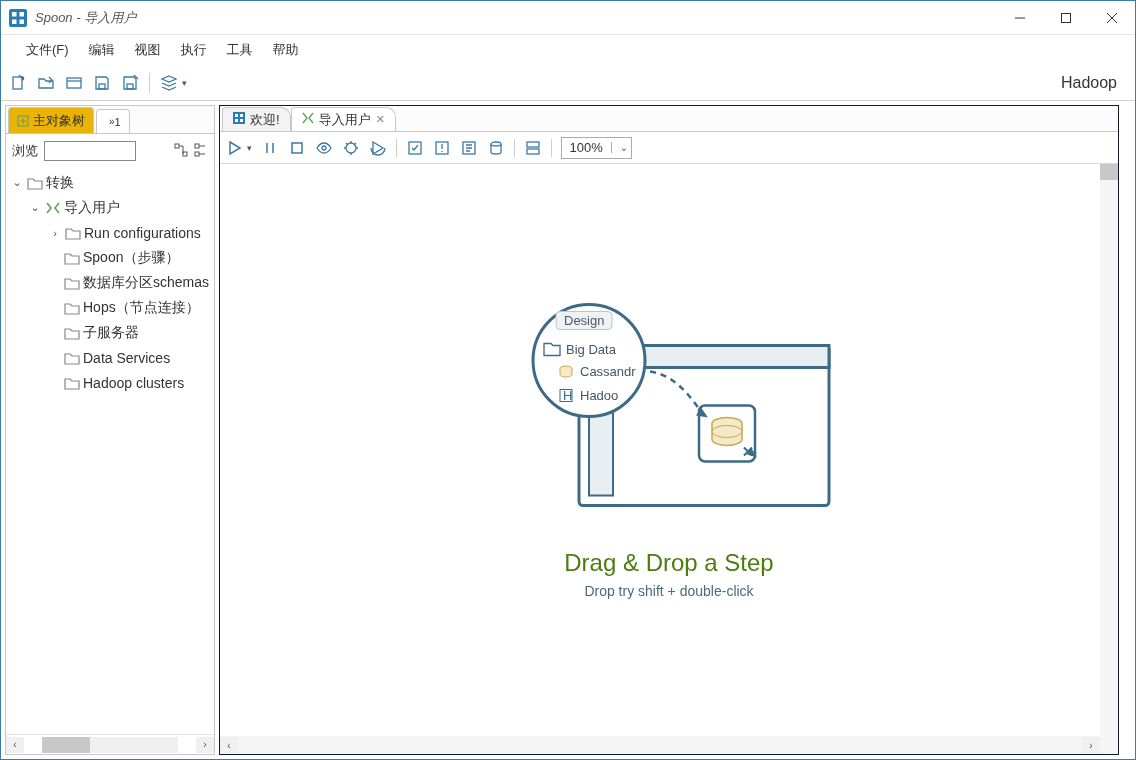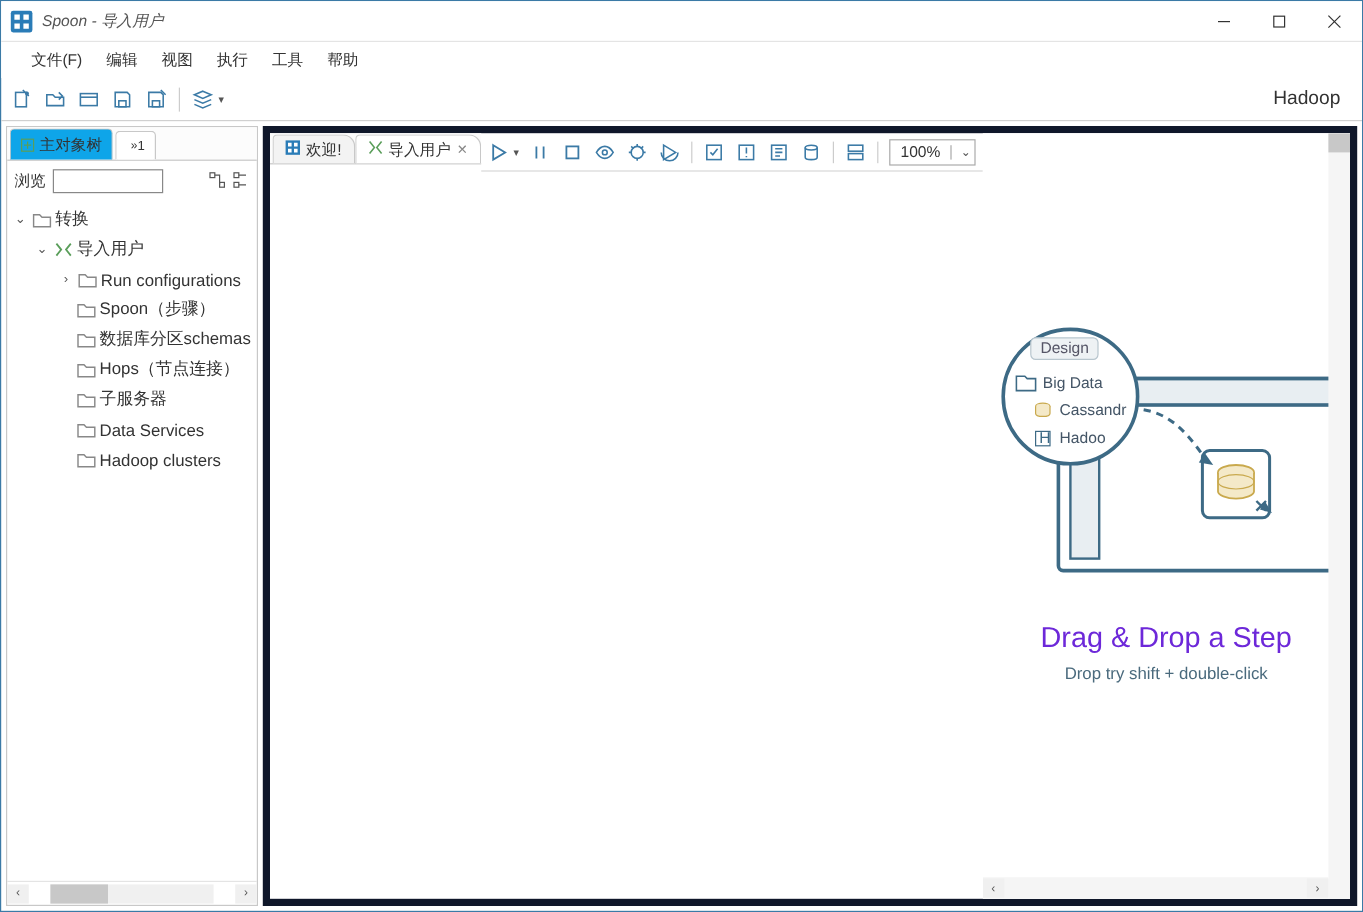--- a/index.html
+++ b/index.html
@@ -15,52 +15,52 @@
 .menubar .menuitem{padding:4px 8px;color:#333;}
 .toolbar{height:36px;display:flex;align-items:center;padding:0 8px;border-bottom:1px solid #d0d0d0;gap:10px;}
 .toolbar .spacer{flex:1;}
 .toolbar .connect{color:#333;font-size:16px;padding:4px 10px;}
 .tbicon{width:18px;height:18px;display:flex;align-items:center;justify-content:center;}
 .tbicon svg{width:16px;height:16px;stroke:#3b7aa6;}
 .sep{width:1px;height:20px;background:#ccc;}
 .body{flex:1;display:flex;min-height:0;}
 .sidebar{width:210px;border:1px solid #c8c8c8;margin:4px 0 4px 4px;display:flex;flex-direction:column;min-height:0;}
 .sidetabs{height:28px;display:flex;align-items:flex-end;border-bottom:1px solid #c8c8c8;background:#fcfcfc;padding-left:2px;gap:2px;}
-.sidetab{display:flex;align-items:center;gap:4px;height:26px;padding:0 8px;border:1px solid #c8c8c8;border-bottom:none;border-top-left-radius:4px;border-top-right-radius:4px;background:#0ea5e9;font-size:12px;}
+.sidetab{display:flex;align-items:center;gap:4px;height:26px;padding:0 8px;border:1px solid #c8c8c8;border-bottom:none;border-top-left-radius:4px;border-top-right-radius:4px;background:#eab308;font-size:12px;}
 .sidetab .grnicon{width:12px;height:12px;display:flex;}
 .sidetoolbar{height:34px;display:flex;align-items:center;padding:0 6px;gap:6px;}
 .sidetoolbar input{width:92px;height:20px;border:1px solid #888;padding:0 3px;font-size:12px;}
 .sidetoolbar .rightbits{margin-left:auto;display:flex;gap:6px;}
 .tree{flex:1;overflow:hidden;padding-top:2px;}
 .treerow{display:flex;align-items:center;height:25px;padding-left:4px;gap:3px;white-space:nowrap;}
 .treerow.sel{background:#e8e8e8;}
 .twisty{width:14px;text-align:center;color:#555;font-size:11px;}
 .foldicon{width:16px;height:14px;}
 .treelabel{font-size:14px;}
 .sidebottom{height:20px;display:flex;align-items:center;border-top:1px solid #e4e4e4;}
 .sbtrack{flex:1;height:16px;background:#f0f0f0;position:relative;margin:0 18px;}
 .sbthumb{position:absolute;left:0;top:0;width:48px;height:16px;background:#c8c8c8;}
 .sbarrow{width:18px;height:16px;background:#f0f0f0;display:flex;align-items:center;justify-content:center;color:#555;font-size:10px;}
-.main{flex:1;margin:4px 4px 4px 4px;border:6px solid #0f172a;display:flex;flex-direction:row;min-height:0;}
+.main{flex:1;margin:4px 16px 4px 4px;border:1px solid #0f172a;display:flex;flex-direction:column;min-height:0;}
 .maintabs{height:26px;display:flex;align-items:flex-end;border-bottom:1px solid #c8c8c8;background:#fcfcfc;padding-left:2px;gap:0;}
 .mtab{display:flex;align-items:center;gap:5px;height:24px;padding:0 10px;border:1px solid #c8c8c8;border-bottom:none;background:#f3f3f3;font-size:12px;border-top-left-radius:4px;border-top-right-radius:10px;}
 .mtab.active{background:#fff;}
 .maintb{height:32px;display:flex;align-items:center;padding:0 6px;gap:9px;border-bottom:1px solid #d8d8d8;}
 .maintb .micon{width:18px;height:18px;display:flex;align-items:center;justify-content:center;}
 .maintb .micon svg{width:16px;height:16px;stroke:#3b7aa6;}
 .maintb .vsep{width:1px;height:18px;background:#ccc;}
 .zoom{display:flex;align-items:center;border:1px solid #aaa;height:22px;}
 .zoom span{padding:0 8px;font-size:13px;}
 .zoom .dd{border-left:1px solid #aaa;width:20px;text-align:center;font-size:10px;color:#555;}
 .canvas{flex:1;position:relative;background:#fff;overflow:hidden;}
 .canvas .vscroll{position:absolute;right:0;top:0;width:18px;height:100%;background:#f5f5f5;}
 .canvas .vscroll .thumb{width:100%;height:16px;background:#c8c8c8;}
 .canvas .hscroll{position:absolute;left:0;bottom:0;right:18px;height:18px;background:#f5f5f5;display:flex;align-items:center;}
 .illus{position:absolute;left:50%;top:48%;transform:translate(-50%,-50%);text-align:center;}
-.illus .title{font-size:24px;color:#6d28d9;margin-top:20px;}
+.illus .title{font-size:24px;color:#4d7c0f;margin-top:20px;}
 .illus .sub{font-size:14px;color:#4a6a7d;margin-top:6px;}
 svg{overflow:visible;}
 .tinytab{height:24px;border:1px solid #c8c8c8;border-bottom:none;border-top-left-radius:4px;border-top-right-radius:4px;background:#fff;font-size:12px;display:flex;align-items:center;padding:0 8px;}
 .tinytab .chev{font-size:10px;margin-left:4px;}
 </style>
 </head>
 <body>
 
 <div class="window">
 

